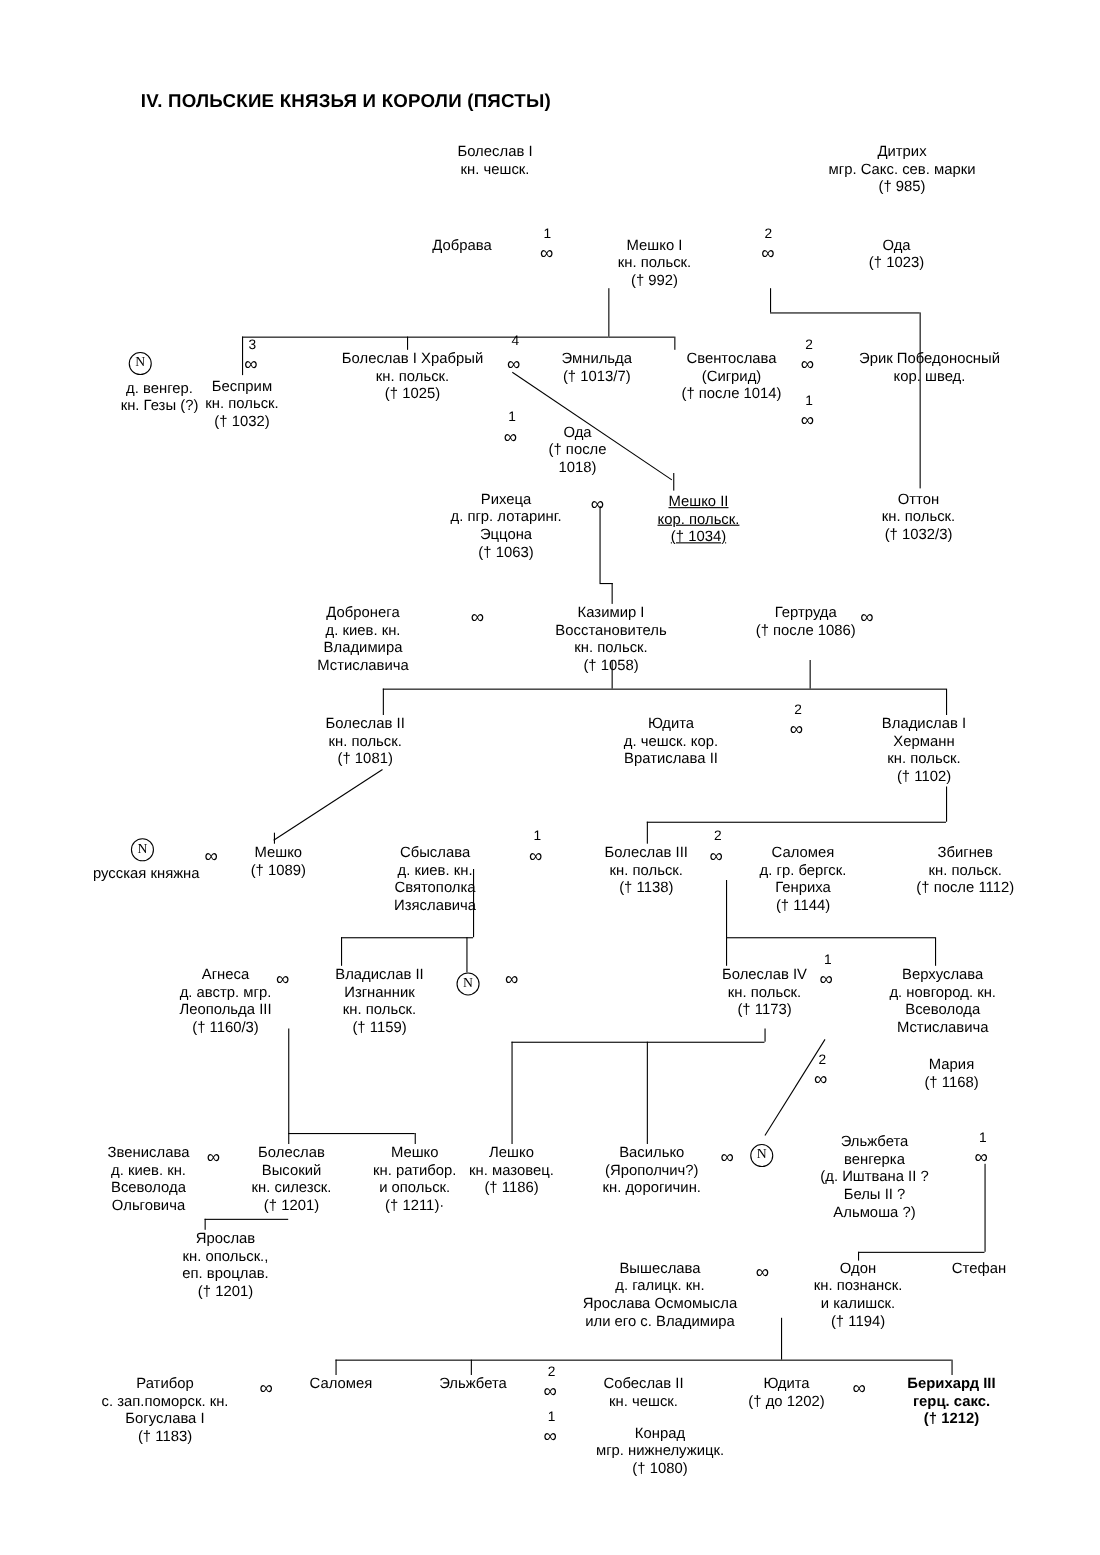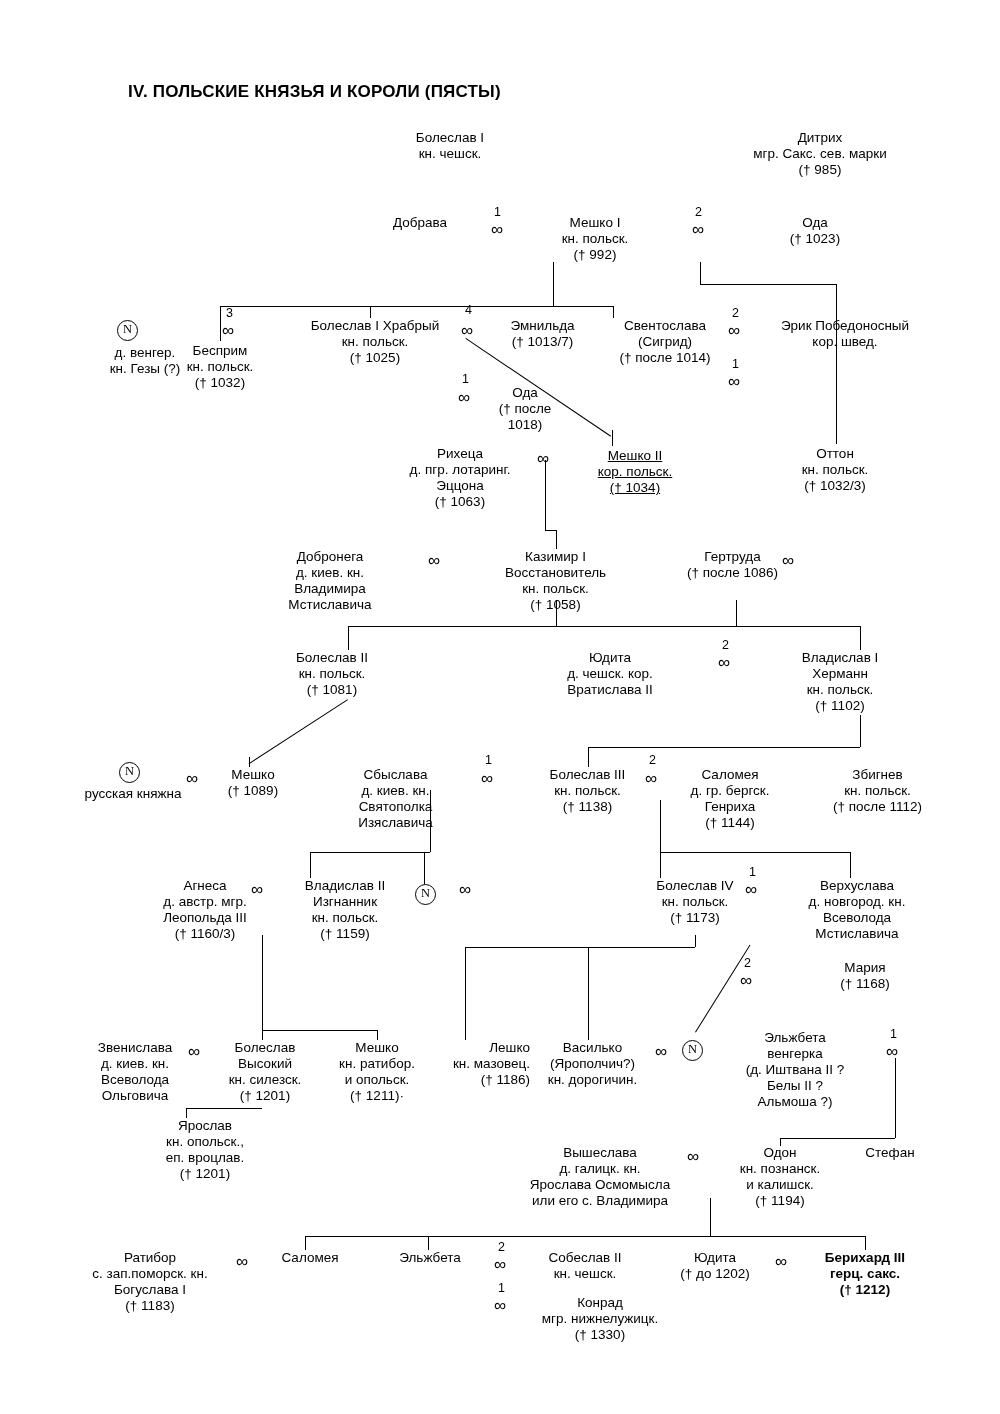--- a/index.html
+++ b/index.html
@@ -130,21 +130,21 @@
 Всеволода
 Ольговича</div>
   <div class="node" style="left:205px;top:1040px;width:120px;">Болеслав
 Высокий
 кн. силезск.
 († 1201)</div>
   <div class="node" style="left:312px;top:1040px;width:130px;">Мешко
 кн. ратибор.
 и опольск.
 († 1211)·</div>
-  <div class="node" style="left:400px;top:1040px;width:130px;text-align:right;">Лешко
+  <div class="node" style="left:400px;top:1040px;width:130px;">Лешко
 кн. мазовец.
 († 1186)</div>
   <div class="node" style="left:520px;top:1040px;width:145px;">Василько
 (Ярополчич?)
 кн. дорогичин.</div>
   <div class="node" style="left:715px;top:1030px;width:160px;">Эльжбета
 венгерка
 (д. Иштвана II ?
 Белы II ?
 Альмоша ?)</div>
@@ -171,21 +171,21 @@
   <div class="node" style="left:370px;top:1250px;width:120px;">Эльжбета</div>
   <div class="node" style="left:520px;top:1250px;width:130px;text-align:center;">Собеслав II
 кн. чешск.</div>
   <div class="node" style="left:650px;top:1250px;width:130px;">Юдита
 († до 1202)</div>
   <div class="node" style="left:790px;top:1250px;width:150px;font-weight:bold;">Берихард III
 герц. сакс.
 († 1212)</div>
   <div class="node" style="left:510px;top:1295px;width:180px;">Конрад
 мгр. нижнелужицк.
-(† 1330)</div>
+(† 1080)</div>
 
   <div class="circN" style="left:117px;top:320px;">N</div>
   <div class="circN" style="left:119px;top:762px;">N</div>
   <div class="circN" style="left:415px;top:884px;">N</div>
   <div class="circN" style="left:682px;top:1040px;">N</div>
 
   <div class="mar" style="left:491px;top:221px;">∞</div>
   <div class="mar" style="left:692px;top:221px;">∞</div>
   <div class="mar" style="left:222px;top:322px;">∞</div>
   <div class="mar" style="left:461px;top:322px;">∞</div>

